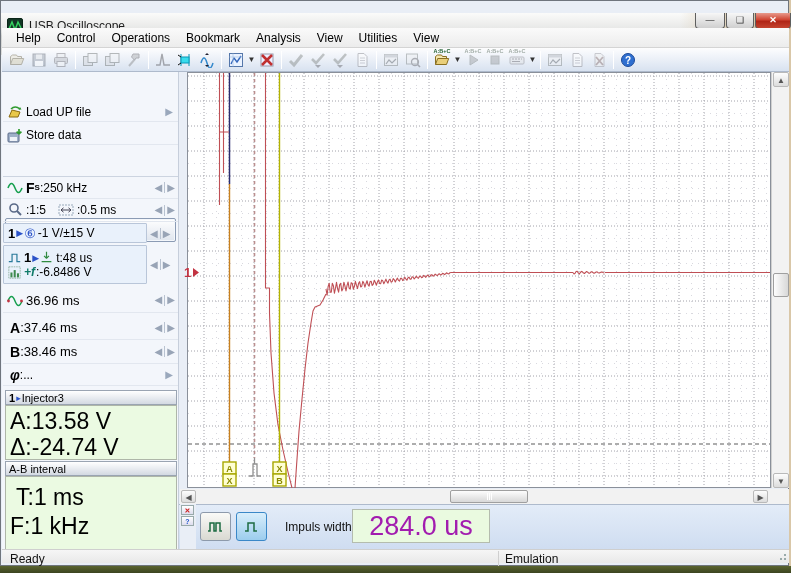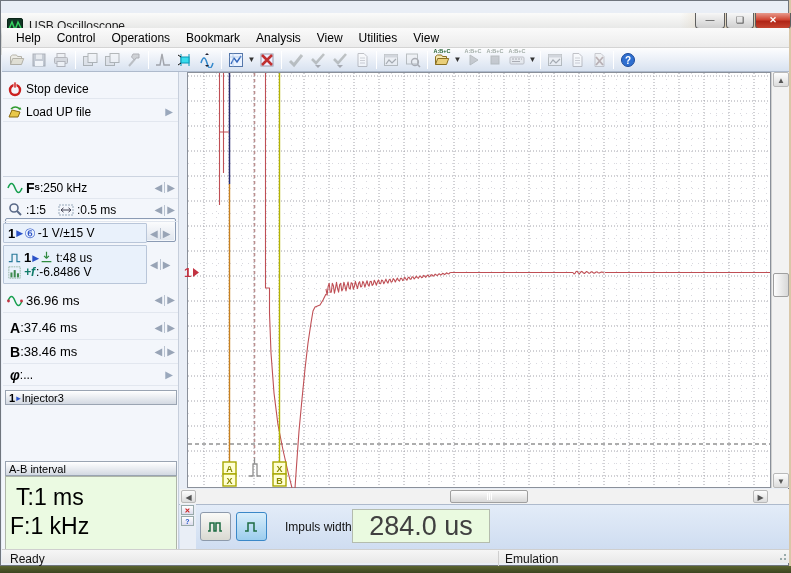--- a/index.html
+++ b/index.html
@@ -102,21 +102,21 @@
   .mini-btn { position:absolute; left:1px; width:13px; height:10px; border:1px solid #9aa;
     background:linear-gradient(180deg,#fff,#dde); font-size:7px; line-height:9px; text-align:center; }
   .mini-btn.x { top:1px; color:#c22; font-weight:bold; }
   .mini-btn.q { top:12px; color:#2255cc; font-weight:bold; }
   .pulse-btn { position:absolute; top:7px; width:31px; height:29px; border-radius:3px;
     display:flex; align-items:center; justify-content:center;
     border:1px solid #8d9aab; background:linear-gradient(180deg,#fafaf7,#d9d9d2); }
   .pulse-btn.sel { border:1px solid #3a88c8; background:linear-gradient(180deg,#d8eefb,#9ccdee); }
   .impuls-label { position:absolute; left:106px; top:15px; font-size:12px; color:#111; }
   .impuls-value { position:absolute; left:173px; top:4px; width:138px; height:34px;
-    background:#eafae0; border:1px solid #b4bcae; font-size:27px; color:#404040;
+    background:#eafae0; border:1px solid #b4bcae; font-size:27px; color:#a21caf;
     display:flex; align-items:center; justify-content:center; white-space:nowrap; }
 
   
   .statusbar { position:absolute; left:1px; top:548px; width:787px; height:14px;
     background:linear-gradient(180deg,#f6f6f6,#e9e9e9); border-top:1px solid #cfcfcf;
     font-size:12px; color:#111; }
   .statusbar .left { position:absolute; left:8px; top:2px; }
   .statusbar .sep { position:absolute; left:496px; top:1px; width:1px; height:15px; background:#cfcfcf; }
   .statusbar .mode { position:absolute; left:503px; top:2px; }
   .grip { position:absolute; right:2px; bottom:2px; width:12px; height:12px;
@@ -320,43 +320,44 @@
       <div class="tb-btn">
         <svg width="16" height="16" viewBox="0 0 16 16">
           <circle cx="8" cy="8" r="6.5" fill="#2f6fd0" stroke="#1c4a9a"></circle>
           <text x="8" y="11.5" font-size="10" font-weight="bold" fill="#fff" text-anchor="middle">?</text>
         </svg>
       </div>
     </div>
 
   <div class="sidebar">
 
-    <div class="side-row" style="top:7px;height:20px;">
-      <span class="icon16">
-        <svg width="16" height="16" viewBox="0 0 16 16">
-            <circle cx="8" cy="9" r="5" fill="none" stroke="#cc2020" stroke-width="2.4"></circle>
-            <rect x="6.9" y="1" width="2.2" height="6" fill="#cc2020" stroke="#fff" stroke-width="0.7"></rect>
-          </svg>
-      </span>
-      <span>Stop device</span>
-    </div>
 
     <div class="side-row" style="top:30px;height:20px;">
       <span class="icon16">
         <svg width="16" height="16" viewBox="0 0 16 16">
             <path d="M2 13 L5 6 L13 8 L11 13 Z" fill="#e8c84a" stroke="#8a6a10"></path>
             <path d="M4 5 q4 -4 9 0" fill="none" stroke="#2f9a2f" stroke-width="1.6"></path>
             <path d="M13 3 l1.5 2.5 -3 .3 Z" fill="#2f9a2f"></path>
           </svg>
       </span>
       <span>Load UP file</span>
       <span class="grow"></span>
       <span class="arrow-r">▶</span>
     </div>
 
+    <div class="side-row" style="top:53px;height:20px;">
+      <span class="icon16">
+        <svg width="16" height="16" viewBox="0 0 16 16">
+            <rect x="1" y="6" width="11" height="9" rx="1" fill="#9fb0c8" stroke="#5a6a88"></rect>
+            <rect x="3" y="10" width="7" height="4" fill="#eef2f8"></rect>
+            <path d="M12 2 v5 M12 7 l-2.4-2.4 M12 7 l2.4-2.4" stroke="#2f9a2f" stroke-width="1.7" fill="none"></path>
+          </svg>
+      </span>
+      <span>Store data</span>
+    </div>
 
     <div class="hold-btn">
       <span class="icon16">
         <svg width="16" height="16" viewBox="0 0 16 16">
             <rect x="3" y="2" width="4" height="12" fill="#2f62c0" stroke="#1d3f86"></rect>
             <rect x="9" y="2" width="4" height="12" fill="#2f62c0" stroke="#1d3f86"></rect>
           </svg>
       </span>
       <span>Hold frame</span>
     </div>
@@ -493,20 +494,24 @@
       <span class="bold" style="font-size:14px;margin-left:3px;font-style:italic;">φ</span>
       <span>:...</span>
       <span class="grow"></span>
       <span class="arrow-r">▶</span>
     </div>
 
     <div class="panel-head" style="top:318px;">
       <span class="bold">1</span>
       <span class="blue-tri">▸</span>
       <span>Injector3</span>
+    </div>
+    <div class="green-box" style="top:333px;height:55px;">
+      <div class="ln">A:13.58 V</div>
+      <div class="ln">Δ:-24.74 V</div>
     </div>
 
     <div class="panel-head" style="top:389px;">
       <span>A-B interval</span>
     </div>
     <div class="green-box" style="top:404px;height:76px;padding-top:6px;">
       <div class="ln" style="line-height:29px;padding-left:6px;">T:1 ms</div>
       <div class="ln" style="line-height:29px;">F:1 kHz</div>
     </div>
   </div>

